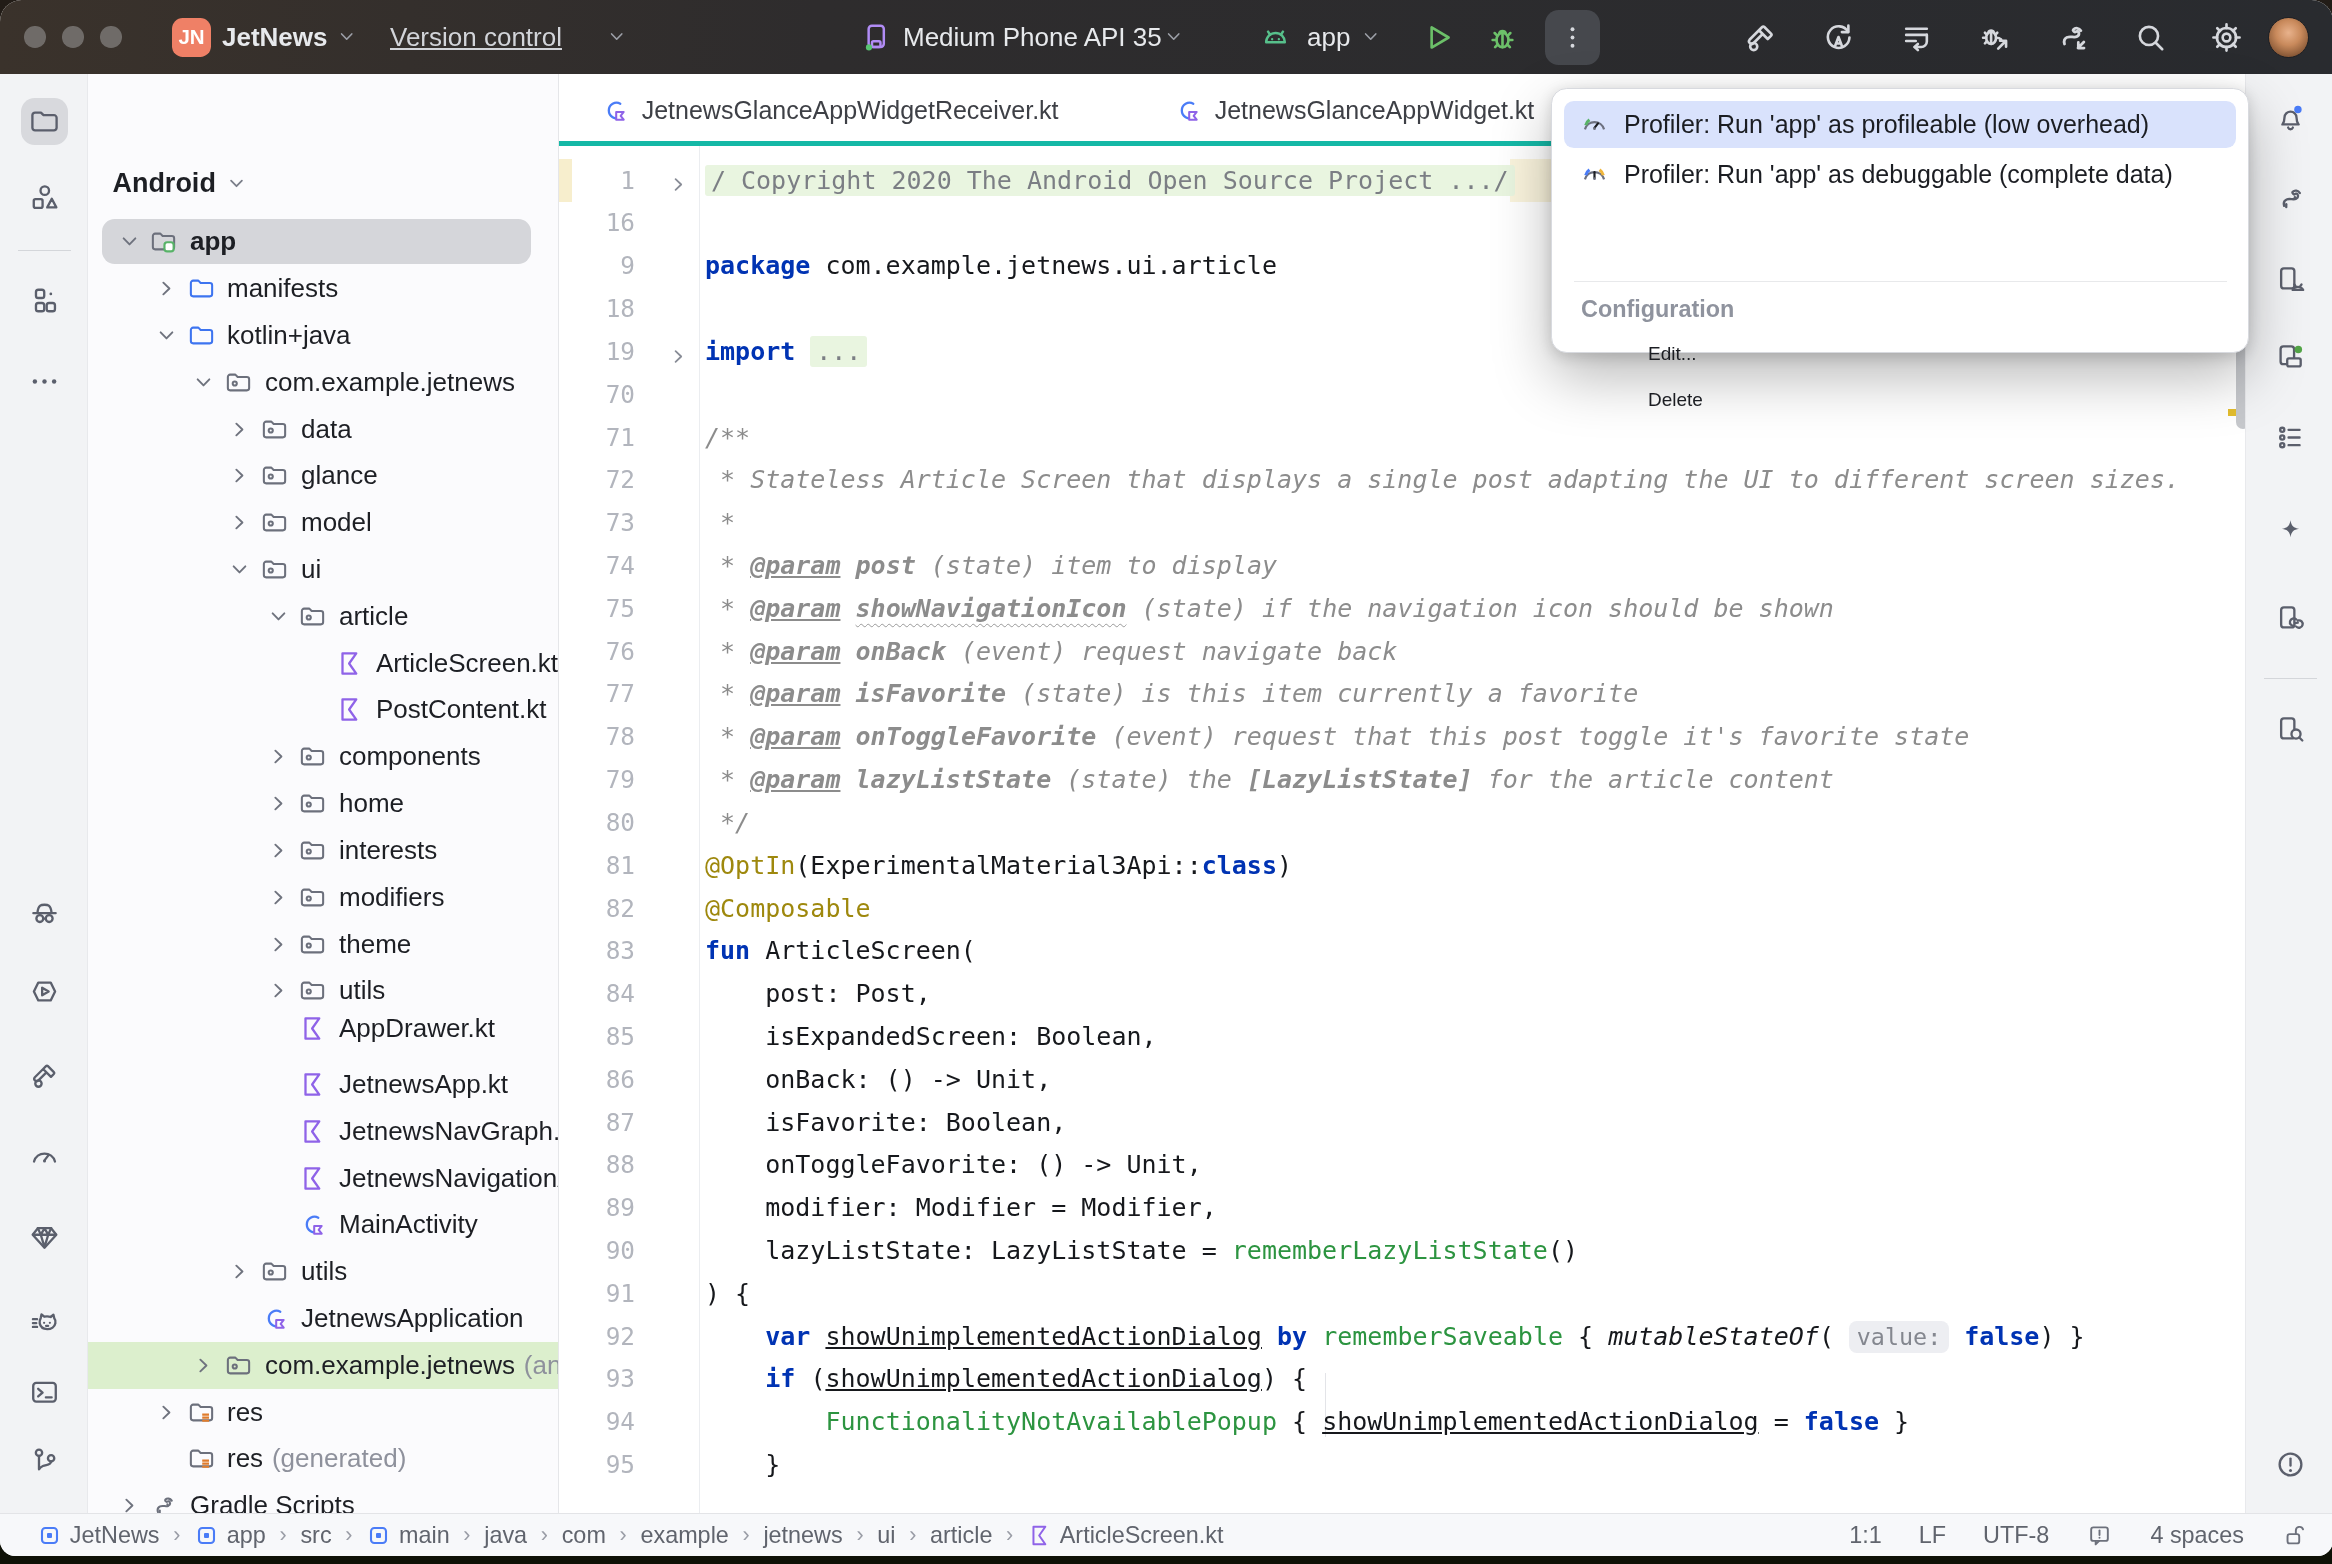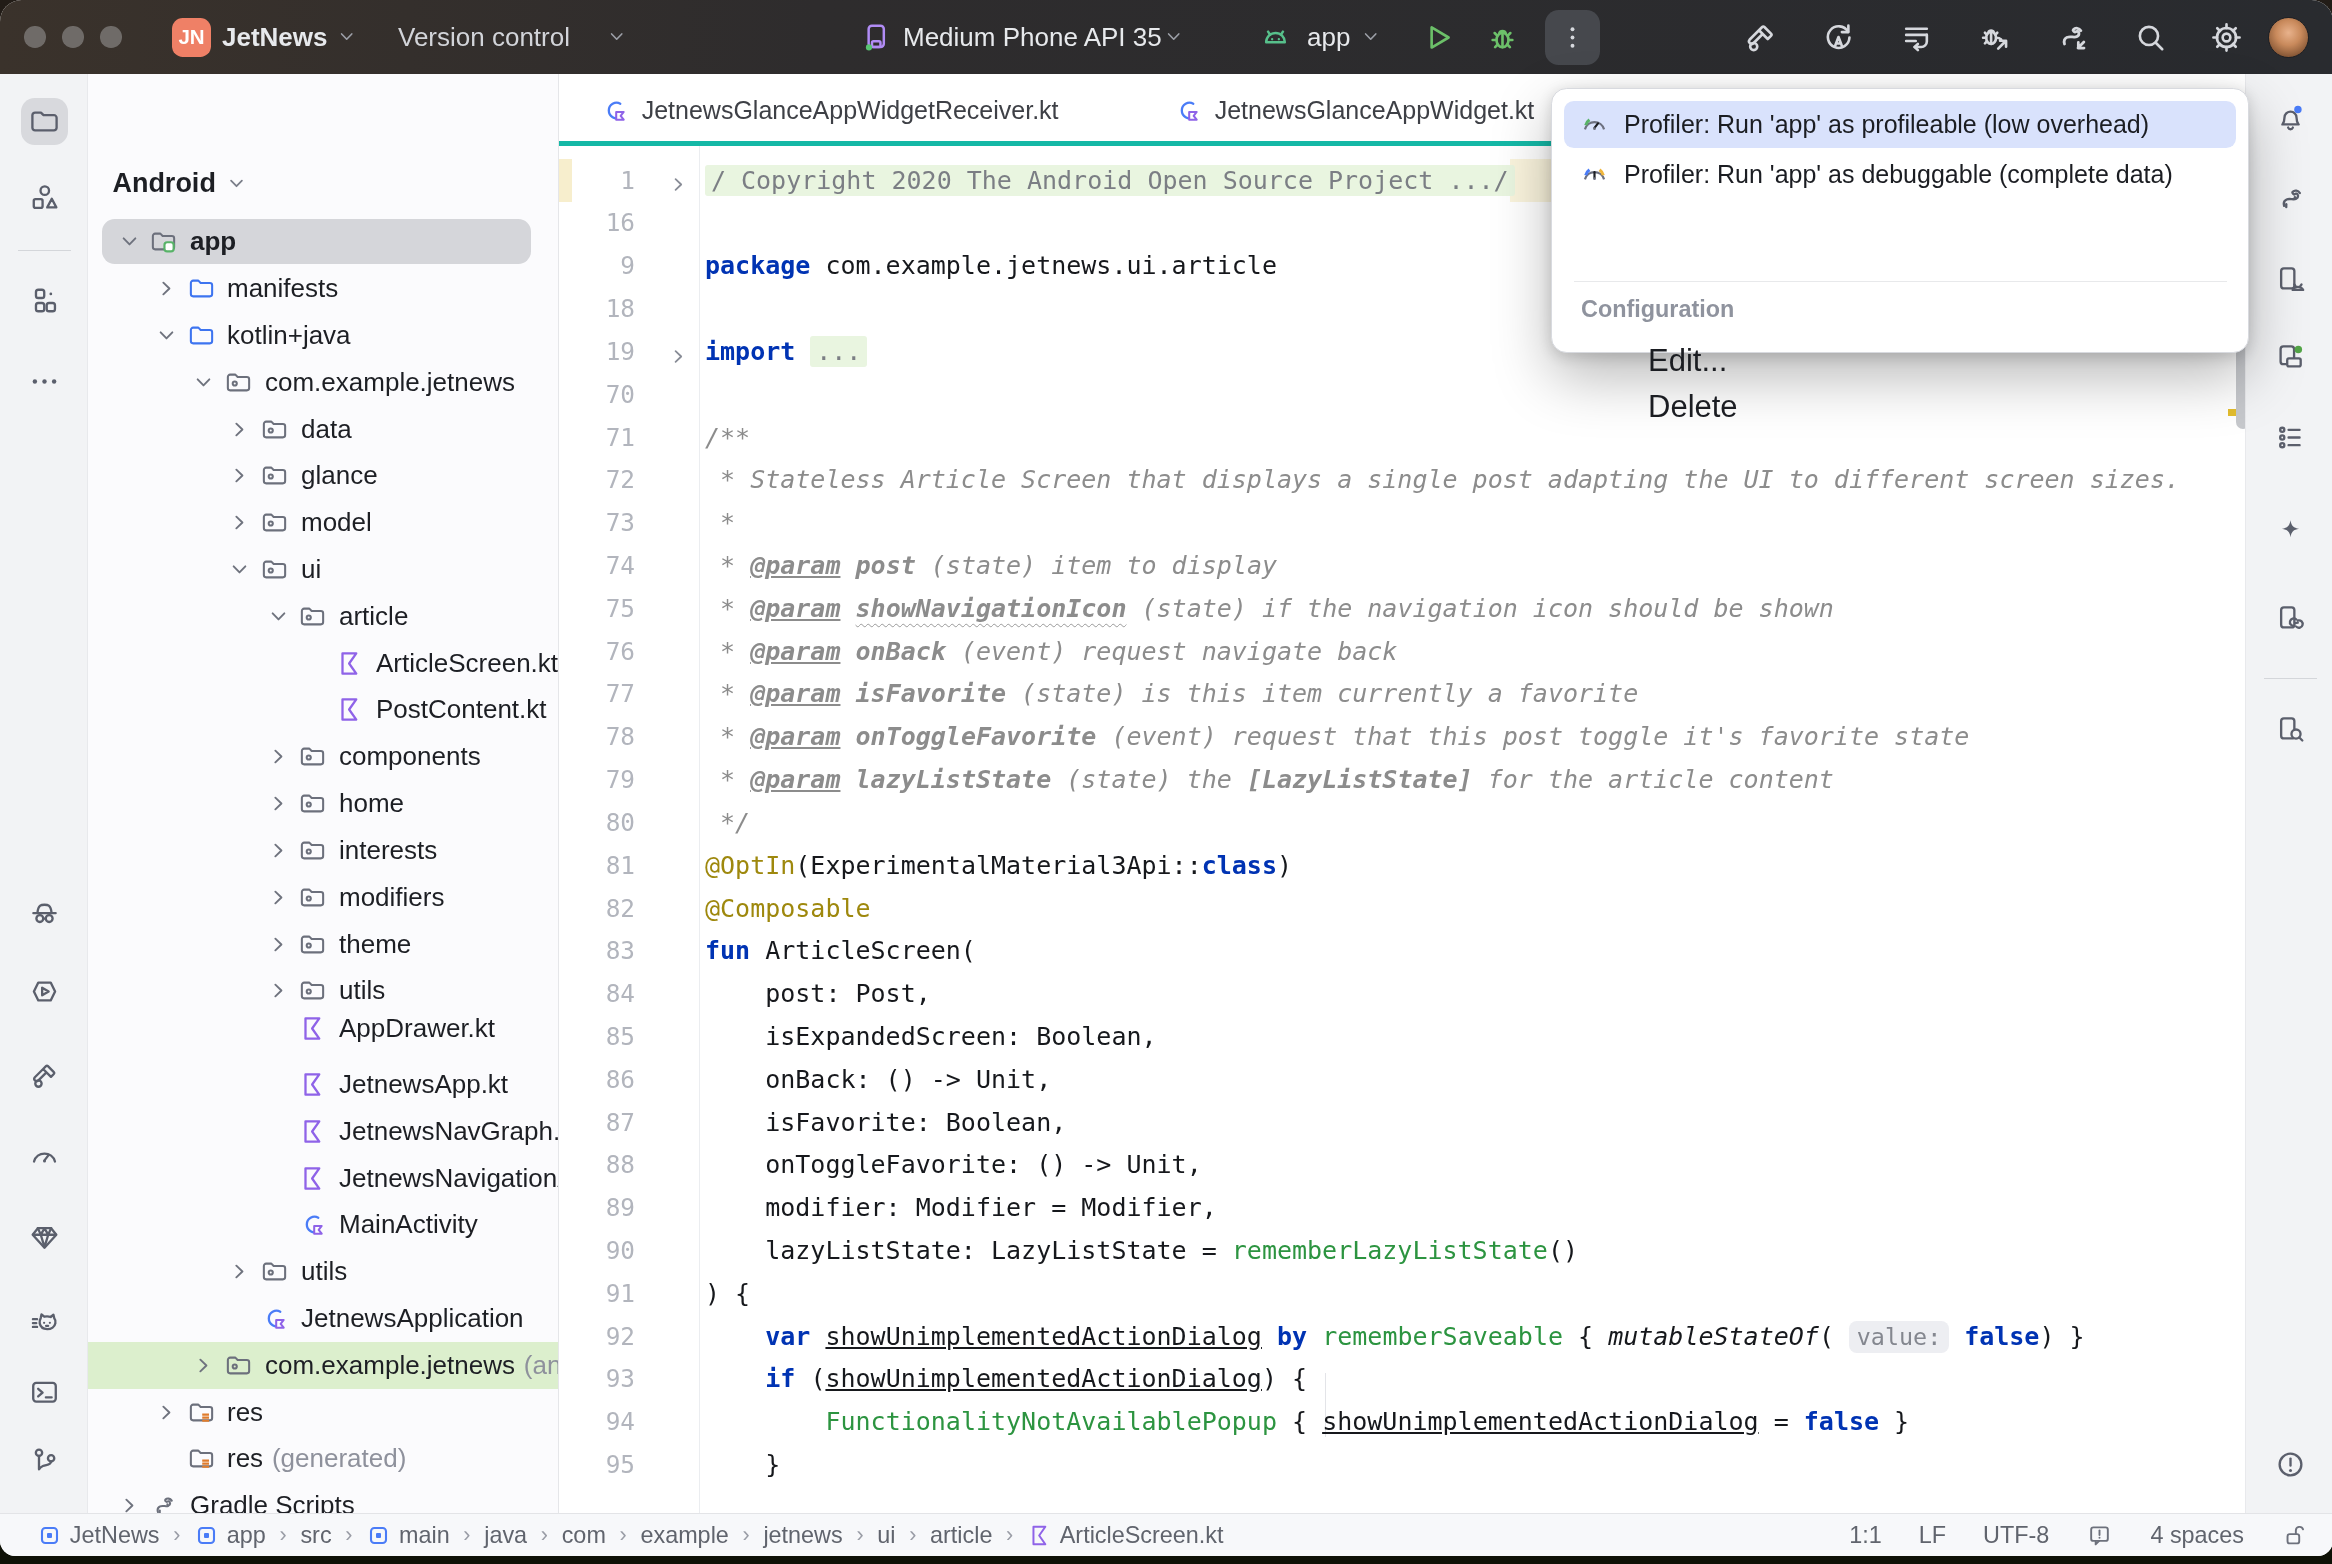--- a/index.html
+++ b/index.html
@@ -95,21 +95,21 @@
   
   .dropdown { position:absolute; left:1551px; top:88px; width:698px; height:265px; background:#ffffff;
               border:1px solid #d8dadf; border-radius:15.6px;
               box-shadow:0 23.4px 59px rgba(0,0,0,.28), 0 3.9px 13.7px rgba(0,0,0,.14); z-index:50; }
   .dd-item { position:absolute; left:11.7px; right:11.7px; height:47px; border-radius:9.8px;
              display:flex; align-items:center; font-size:25px; color:#1b1d22; white-space:nowrap; }
   .dd-item.selected { background:#d9e2fc; }
   .dd-item .icon { width:31px; height:31px; margin:0 13.7px 0 15.6px; }
   .dd-sep { position:absolute; left:21.5px; right:21.5px; top:192px; height:1px; background:#e8e9eb; }
   .dd-section { position:absolute; left:29px; top:207px; height:29px; font-size:23.4px; font-weight:bold; color:#8f939e; }
-  .dd-action { position:absolute; left:96px; height:33px; font-size:31px; color:#1b1d22; }
+  .dd-action { position:absolute; left:96px; height:33px; font-size:19px; color:#1b1d22; }
 
   
   .statusbar { position:absolute; left:0; right:0; bottom:0; height:43px; background:#f7f8fa;
                border-top:1px solid #e3e4e7; display:flex; align-items:center; font-size:23.4px; color:#60646d; }
   .crumbs { position:absolute; left:37px; display:flex; align-items:center; white-space:nowrap; }
   .crumb { display:flex; align-items:center; }
   .crumb .icon { width:25px; height:25px; margin-right:7.8px; }
   .crumb-sep { margin:0 13.7px; color:#9a9da6; font-size:21.5px; }
   .sb-right { position:absolute; right:25px; display:flex; align-items:center; gap:37px; }
   .sb-right .icon { width:27px; height:27px; color:#6d717c; }
@@ -124,21 +124,21 @@
     <span class="tl" style="left:24.4px"></span>
     <span class="tl" style="left:62px"></span>
     <span class="tl" style="left:100px"></span>
     <span class="logo-chip">JN</span>
     <span class="tb-text" style="left:222px; font-weight:bold;">JetNews</span>
     <span class="tb-ico chev-sm" style="left:335px; top:25px;">
         <svg viewBox="0 0 24 24">
           <path d="M6.8 9.2 12 14.6l5.2-5.4" stroke="currentColor" fill="none" stroke-width="1.7" stroke-linecap="round" stroke-linejoin="round"></path>
         </svg>
       </span>
-    <span class="tb-text tb-dim" style="left:398px;">Version control</span>
+    <span class="tb-text tb-dim" style="left:390px;text-decoration:underline;">Version control</span>
     <span class="tb-ico chev-sm" style="left:605px; top:25px;">
         <svg viewBox="0 0 24 24">
           <path d="M6.8 9.2 12 14.6l5.2-5.4" stroke="currentColor" fill="none" stroke-width="1.7" stroke-linecap="round" stroke-linejoin="round"></path>
         </svg>
       </span>
 
     <span class="tb-ico" style="left:858px; top:19.5px; width:35px; height:35px;">
         <svg viewBox="0 0 24 24">
           <rect x="7.3" y="3.9" width="10.4" height="14.6" rx="2.2" stroke="#b18cf5" fill="none" stroke-width="1.7"></rect>
           <rect x="9.6" y="14.6" width="5.8" height="3.9" rx="1" stroke="#b18cf5" fill="none" stroke-width="1.7"></rect>

